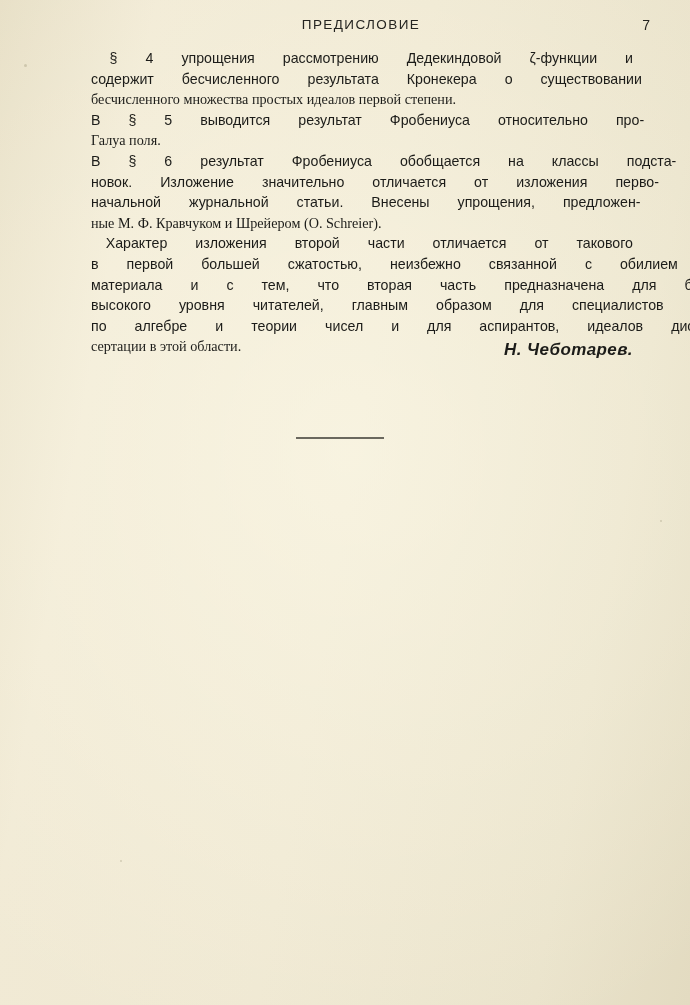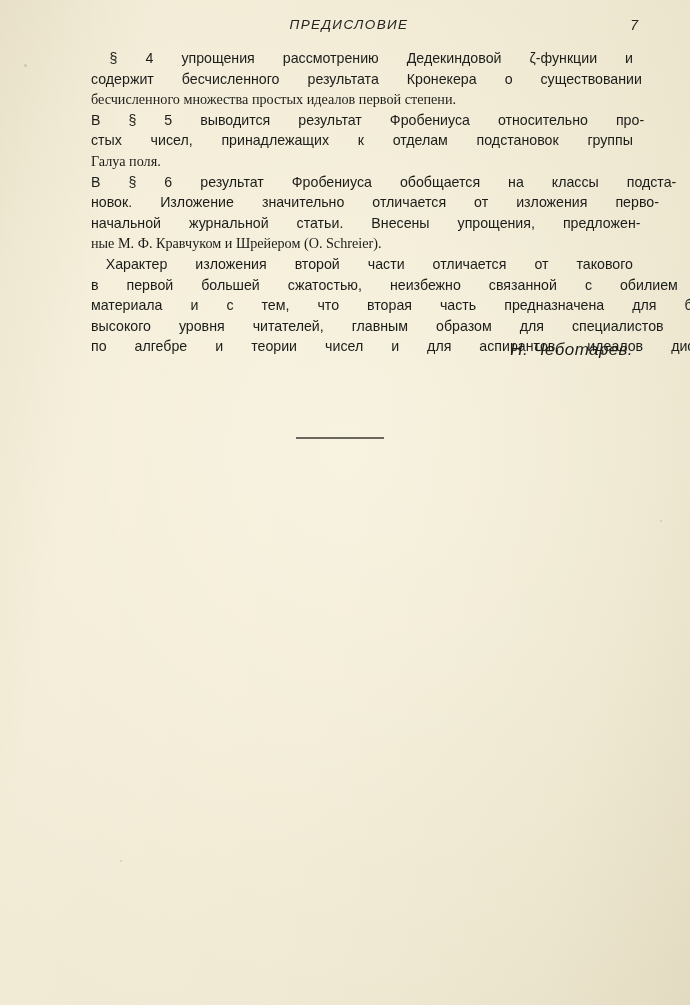--- a/index.html
+++ b/index.html
@@ -26,24 +26,23 @@
   .content {
     position: absolute;
     left: 0;
     top: 0;
     width: 690px;
     height: 1005px;
   }
   .header {
     position: absolute;
     top: 17px;
-    left: 60px;
+    left: 72px;
     width: 578px;
     height: 20px;
-    font-style: italic;
   }
   .header-title {
     position: absolute;
     left: 0;
     width: 100%;
     text-align: center;
     font-size: 13.5px;
     letter-spacing: 1.4px;
     color: #242420;
     font-family: "Liberation Sans", sans-serif;
@@ -88,21 +87,21 @@
   .j > span { display: inline-block; }
   .last { display: block; white-space: nowrap; font-family: Liberation Serif, serif; }
   .signature {
     position: absolute;
     left: 63px;
     top: 340px;
     width: 570px;
     text-align: right;
     padding-right: 6px;
     font-style: italic;
-    font-weight: normal;
+    font-weight: bold;
     font-size: 17px;
     letter-spacing: 0.4px;
     color: #1c1c19;
   }
   .rule {
     position: absolute;
     left: 296px;
     top: 437px;
     width: 88px;
     height: 2px;
@@ -156,30 +155,20 @@
       <div class="j indent">
 
       <span>В</span>
           <span>§</span>
           <span>5</span>
           <span>выводится</span>
           <span>результат</span>
           <span>Фробениуса</span>
           <span>относительно</span>
           <span>про-</span>
-        </div>
-      <div class="j">
-
-      <span>стых</span>
-          <span>чисел,</span>
-          <span>принадлежащих</span>
-          <span>к</span>
-          <span>отделам</span>
-          <span>подстановок</span>
-          <span>группы</span>
         </div>
       <div class="last">Галуа поля.</div>
     </div>
 
     <div class="para">
       <div class="j indent">
 
       <span>В</span>
           <span>§</span>
           <span>6</span>
@@ -263,20 +252,21 @@
           <span>алгебре</span>
           <span>и</span>
           <span>теории</span>
           <span>чисел</span>
           <span>и</span>
           <span>для</span>
           <span>аспирантов,</span>
           <span>идеалов</span>
           <span>дис-</span>
         </div>
+      <div class="last">сертации в этой области.</div>
     </div>
 
   </div>
 
   <div class="signature">Н. Чеботарев.</div>
 
   <div class="rule"></div>
 
   <div class="speck" style="left:24px; top:64px; width:3px; height:3px;"></div>
   <div class="speck" style="left:660px; top:520px; width:2px; height:2px;"></div>

